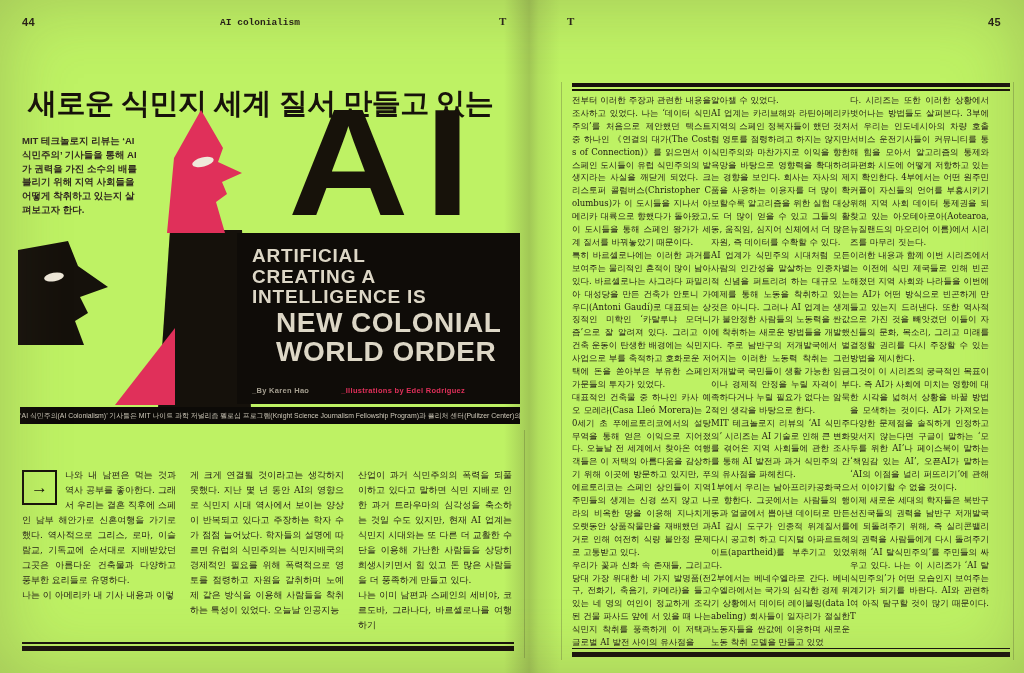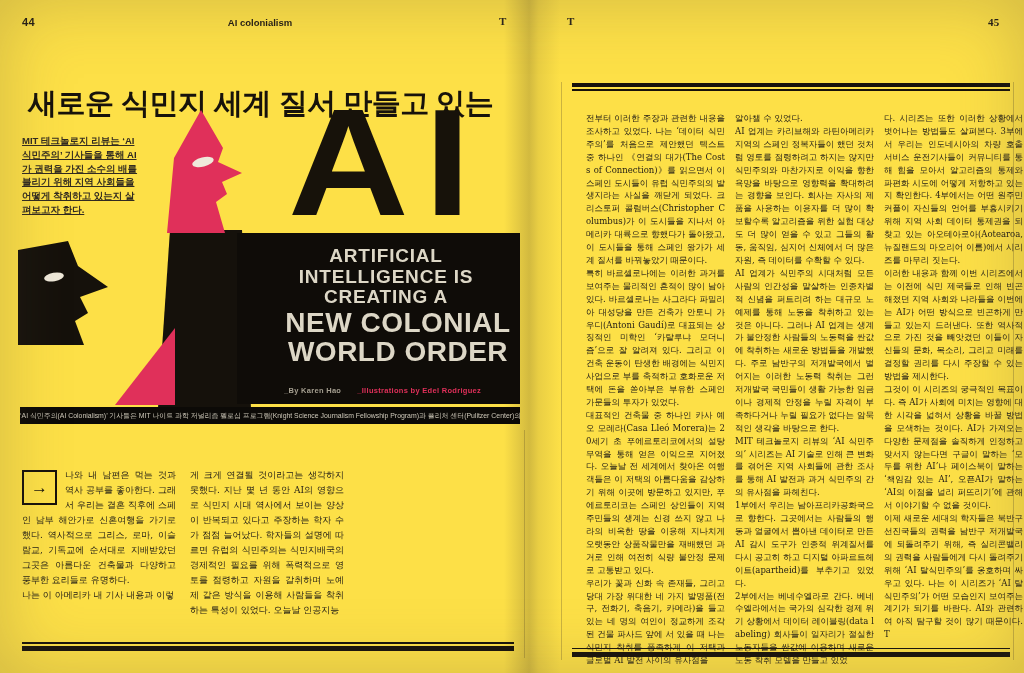--- a/index.html
+++ b/index.html
@@ -1,62 +1,62 @@
 <!DOCTYPE html>
 <html><head>
 <meta charset="utf-8">
 <style>
   html,body{margin:0;padding:0;background:#b7b0a0;}
-  .spread{position:relative;width:1024px;height:673px;background:#fde047;overflow:hidden;
+  .spread{position:relative;width:1024px;height:673px;background:#bef264;overflow:hidden;
           font-family:"Liberation Sans",sans-serif;color:#221c14;}
   .spread::after{content:"";position:absolute;inset:0;pointer-events:none;
           box-shadow:inset 0 0 70px rgba(92,80,58,.28);}
   .gutter{position:absolute;left:504px;top:0;width:56px;height:673px;pointer-events:none;
           background:linear-gradient(90deg,rgba(60,50,35,0) 0%,rgba(60,50,35,.22) 45%,rgba(60,50,35,.10) 62%,rgba(60,50,35,0) 100%);}
   .edge-line{position:absolute;width:1px;background:rgba(52,46,35,.45);}
 
   
   .pageno{position:absolute;top:16px;font-size:11px;font-weight:bold;letter-spacing:.3px;}
   .running-head{position:absolute;top:17px;left:150px;width:220px;text-align:center;
-          font-size:9.5px;font-weight:bold;}
+          font-size:9.5px;font-weight:bold;font-family:Liberation Mono, monospace;}
   .tr-logo{position:absolute;top:15px;font-size:11px;font-weight:900;
           font-family:"Liberation Serif",serif;color:#2a241a;}
 
   
   .main-title{position:absolute;left:20px;top:76px;width:506px;font-size:29px;font-weight:900;
           letter-spacing:-.5px;color:#17120b;}
   .standfirst{position:absolute;left:22px;top:134px;width:116px;font-size:9.5px;font-weight:bold;
-          line-height:13.8px;color:#322b21;text-decoration:underline;}
+          line-height:13.8px;color:#322b21;}
 
   
   .illo-svg{position:absolute;left:18px;top:100px;}
   .ai-letters{position:absolute;left:288px;top:86px;width:236px;font-size:152px;line-height:1;
           font-weight:900;letter-spacing:14px;color:#17120a;transform:scaleX(1.10);
           transform-origin:left top;}
   .head-panel{position:absolute;left:237px;top:233px;width:283px;height:171px;background:#0f0c08;
-          padding:13px 0 9px 15px;box-sizing:border-box;text-align:center;}
+          padding:13px 0 9px 15px;box-sizing:border-box;}
   .hl{display:block;font-weight:900;color:#ddd7c6;letter-spacing:.8px;}
   .hl.small{font-size:19px;line-height:20.5px;}
   .hl.big{font-size:28px;line-height:29px;letter-spacing:.5px;margin-left:24px;}
-  .bylines{position:absolute;left:15px;bottom:9px;width:260px;display:flex;gap:16px;
-          font-size:7.5px;font-weight:bold;letter-spacing:.3px;margin-left:32px;}
+  .bylines{position:absolute;left:15px;bottom:9px;width:260px;display:flex;gap:32px;
+          font-size:7.5px;font-weight:bold;letter-spacing:.3px;}
   .byline-author{color:#a59f90;}
   .byline-illustrator{color:#e0305a;}
   .credit-bar{position:absolute;left:20px;top:407px;width:500px;height:17px;background:#0c0a07;
           color:#cfc9ba;font-size:6.9px;line-height:17px;text-align:center;white-space:nowrap;
           overflow:hidden;}
 
   
   .cols{position:absolute;display:flex;}
   .cols .col{font-family:"DejaVu Serif","Liberation Serif",serif;text-align:justify;
           word-break:break-all;color:#252017;overflow:hidden;}
   .cols .col p{margin:0;}
   .left-cols{left:22px;top:468px;width:492px;gap:14px;}
   .left-cols .col{width:154px;height:172px;font-size:9px;line-height:15px;}
-  .right-cols{left:572px;top:112px;width:438px;gap:10px;margin-left:14px;}
+  .right-cols{left:572px;top:94px;width:438px;}
   .right-cols .col{width:139px;height:552px;font-size:8.5px;line-height:12.9px;}
   .drop-cap-box{float:left;width:31px;height:31px;border:2.5px solid #17120b;margin:2px 8px 3px 0;
           display:flex;align-items:center;justify-content:center;
           font-family:"Liberation Sans",sans-serif;font-size:17px;font-weight:bold;color:#17120b;}
 
   
   .rule-thick-bottom{position:absolute;height:9px;
           background:linear-gradient(#17120b 0 1.5px,transparent 1.5px 4px,#17120b 4px 9px);}
   .rule-thick-top{position:absolute;height:8px;
           background:linear-gradient(#17120b 0 4px,transparent 4px 6.5px,#17120b 6.5px 7.5px);}
@@ -88,46 +88,50 @@
     <polygon points="0,150 50,141 60,166 90,187 62,197 70,213 57,221 66,245 0,245" fill="#15110b"></polygon>
     <ellipse cx="36" cy="177" rx="10" ry="4.2" transform="rotate(-10 36 177)" fill="#efe9da"></ellipse>
 
     <polygon points="157,228 157,305 97,305" fill="#e0305a"></polygon>
   </svg>
 
   <div class="ai-letters">AI</div>
 
   <div class="head-panel">
     <span class="hl small">ARTIFICIAL</span>
+    <span class="hl small">CREATING A</span>
     <span class="hl small">INTELLIGENCE IS</span>
-    <span class="hl small">CREATING A</span>
     <span class="hl big">NEW COLONIAL</span>
     <span class="hl big">WORLD ORDER</span>
     <div class="bylines">
       <span class="byline-author">_By Karen Hao</span>
       <span class="byline-illustrator">_Illustrations by Edel Rodriguez</span>
     </div>
   </div>
 
   <div class="credit-bar">‘AI 식민주의(AI Colonialism)’ 기사들은 MIT 나이트 과학 저널리즘 펠로십 프로그램(Knight Science Journalism Fellowship Program)과 퓰리처 센터(Pulitzer Center)의 지원을 받아 작성되었음을 알려드린다.</div>
 
   <div class="cols left-cols">
     <div class="col">
       <span class="drop-cap-box">→</span>
     <p>나와 내 남편은 먹는 것과 역사 공부를 좋아한다. 그래서 우리는 결혼 직후에 스페인 남부 해안가로 신혼여행을 가기로 했다. 역사적으로 그리스, 로마, 이슬람교, 기독교에 순서대로 지배받았던 그곳은 아름다운 건축물과 다양하고 풍부한 요리들로 유명하다.</p>
         <p>나는 이 아메리카 내 기사 내용과 이렇</p>
       </div>
     <div class="col">
         <p>게 크게 연결될 것이라고는 생각하지 못했다. 지난 몇 년 동안 AI의 영향으로 식민지 시대 역사에서 보이는 양상이 반복되고 있다고 주장하는 학자 수가 점점 늘어났다. 학자들의 설명에 따르면 유럽의 식민주의는 식민지배국의 경제적인 필요를 위해 폭력적으로 영토를 점령하고 자원을 갈취하며 노예제 같은 방식을 이용해 사람들을 착취하는 특성이 있었다. 오늘날 인공지능</p>
       </div>
+    <div class="col">
+        <p>산업이 과거 식민주의의 폭력을 되풀이하고 있다고 말하면 식민 지배로 인한 과거 트라우마의 심각성을 축소하는 것일 수도 있지만, 현재 AI 업계는 식민지 시대와는 또 다른 더 교활한 수단을 이용해 가난한 사람들을 상당히 희생시키면서 힘 있고 돈 많은 사람들을 더 풍족하게 만들고 있다.</p>
+        <p>나는 이미 남편과 스페인의 세비야, 코르도바, 그라나다, 바르셀로나를 여행하기</p>
+      </div>
   </div>
   <div class="rule-thick-bottom" style="left:22px;top:642px;width:492px;"></div>
 
   <div class="tr-logo" style="left:567px;">T</div>
-  <div class="pageno" style="left:988px;font-family:Liberation Serif, serif;">45</div>
+  <div class="pageno" style="left:988px;">45</div>
 
   <div class="rule-thick-top" style="left:572px;top:83px;width:438px;"></div>
 
   <div class="cols right-cols">
     <div class="col">
         <p>전부터 이러한 주장과 관련한 내용을 조사하고 있었다. 나는 ‘데이터 식민주의’를 처음으로 제안했던 텍스트 중 하나인 《연결의 대가(The Costs of Connection)》를 읽으면서 이 스페인 도시들이 유럽 식민주의의 발생지라는 사실을 깨닫게 되었다. 크리스토퍼 콜럼버스(Christopher Columbus)가 이 도시들을 지나서 아메리카 대륙으로 향했다가 돌아왔고, 이 도시들을 통해 스페인 왕가가 세계 질서를 바꿔놓았기 때문이다.</p>
         <p>특히 바르셀로나에는 이러한 과거를 보여주는 물리적인 흔적이 많이 남아 있다. 바르셀로나는 사그라다 파밀리아 대성당을 만든 건축가 안토니 가우디(Antoni Gaudí)로 대표되는 상징적인 미학인 ‘카탈루냐 모더니즘’으로 잘 알려져 있다. 그리고 이 건축 운동이 탄생한 배경에는 식민지 사업으로 부를 축적하고 호화로운 저택에 돈을 쏟아부은 부유한 스페인 가문들의 투자가 있었다.</p>
         <p>대표적인 건축물 중 하나인 카사 예오 모레라(Casa Lleó Morera)는 20세기 초 푸에르토리코에서의 설탕 무역을 통해 얻은 이익으로 지어졌다. 오늘날 전 세계에서 찾아온 여행객들은 이 저택의 아름다움을 감상하기 위해 이곳에 방문하고 있지만, 푸에르토리코는 스페인 상인들이 지역 주민들의 생계는 신경 쓰지 않고 나라의 비옥한 땅을 이용해 지나치게 오랫동안 상품작물만을 재배했던 과거로 인해 여전히 식량 불안정 문제로 고통받고 있다.</p>
         <p>우리가 꽃과 신화 속 존재들, 그리고 당대 가장 위대한 네 가지 발명품(전구, 전화기, 축음기, 카메라)을 들고 있는 네 명의 여인이 정교하게 조각된 건물 파사드 앞에 서 있을 때 나는 식민지 착취를 풍족하게 이 저택과 글로벌 AI 발전 사이의 유사점을</p>
       </div>
@@ -136,18 +140,18 @@
         <p>AI 업계는 카리브해와 라틴아메리카 지역의 스페인 정복자들이 했던 것처럼 영토를 점령하려고 하지는 않지만 식민주의와 마찬가지로 이익을 향한 욕망을 바탕으로 영향력을 확대하려는 경향을 보인다. 회사는 자사의 제품을 사용하는 이용자를 더 많이 확보할수록 알고리즘을 위한 실험 대상도 더 많이 얻을 수 있고 그들의 활동, 움직임, 심지어 신체에서 더 많은 자원, 즉 데이터를 수확할 수 있다.</p>
         <p>AI 업계가 식민주의 시대처럼 모든 사람의 인간성을 말살하는 인종차별적 신념을 퍼트리려 하는 대규모 노예제를 통해 노동을 착취하고 있는 것은 아니다. 그러나 AI 업계는 생계가 불안정한 사람들의 노동력을 싼값에 착취하는 새로운 방법들을 개발했다. 주로 남반구의 저개발국에서 벌어지는 이러한 노동력 착취는 그런 저개발국 국민들이 생활 가능한 임금이나 경제적 안정을 누릴 자격이 부족하다거나 누릴 필요가 없다는 암묵적인 생각을 바탕으로 한다.</p>
         <p>MIT 테크놀로지 리뷰의 ‘AI 식민주의’ 시리즈는 AI 기술로 인해 큰 변화를 겪어온 지역 사회들에 관한 조사를 통해 AI 발전과 과거 식민주의 간의 유사점을 파헤친다.</p>
         <p>1부에서 우리는 남아프리카공화국으로 향한다. 그곳에서는 사람들의 행동과 얼굴에서 뽑아낸 데이터로 만든 AI 감시 도구가 인종적 위계질서를 다시 공고히 하고 디지털 아파르트헤이트(apartheid)를 부추기고 있었다.</p>
         <p>2부에서는 베네수엘라로 간다. 베네수엘라에서는 국가의 심각한 경제 위기 상황에서 데이터 레이블링(data labeling) 회사들이 일자리가 절실한 노동자들을 싼값에 이용하며 새로운 노동 착취 모델을 만들고 있었</p>
       </div>
     <div class="col">
         <p>다. 시리즈는 또한 이러한 상황에서 벗어나는 방법들도 살펴본다. 3부에서 우리는 인도네시아의 차량 호출 서비스 운전기사들이 커뮤니티를 통해 힘을 모아서 알고리즘의 통제와 파편화 시도에 어떻게 저항하고 있는지 확인한다. 4부에서는 어떤 원주민 커플이 자신들의 언어를 부흥시키기 위해 지역 사회 데이터 통제권을 되찾고 있는 아오테아로아(Aotearoa, 뉴질랜드의 마오리어 이름)에서 시리즈를 마무리 짓는다.</p>
         <p>이러한 내용과 함께 이번 시리즈에서는 이전에 식민 제국들로 인해 빈곤해졌던 지역 사회와 나라들을 이번에는 AI가 어떤 방식으로 빈곤하게 만들고 있는지 드러낸다. 또한 역사적으로 가진 것을 빼앗겼던 이들이 자신들의 문화, 목소리, 그리고 미래를 결정할 권리를 다시 주장할 수 있는 방법을 제시한다.</p>
         <p>그것이 이 시리즈의 궁극적인 목표이다. 즉 AI가 사회에 미치는 영향에 대한 시각을 넓혀서 상황을 바꿀 방법을 모색하는 것이다. AI가 가져오는 다양한 문제점을 솔직하게 인정하고 맞서지 않는다면 구글이 말하는 ‘모두를 위한 AI’나 페이스북이 말하는 ‘책임감 있는 AI’, 오픈AI가 말하는 ‘AI의 이점을 널리 퍼뜨리기’에 관해서 이야기할 수 없을 것이다.</p>
-        <p>이제 새로운 세대의 학자들은 북반구 선진국들의 권력을 남반구 저개발국에 되돌려주기 위해, 즉 실리콘밸리의 권력을 사람들에게 다시 돌려주기 위해 ‘AI 탈식민주의’를 옹호하며 싸우고 있다. 나는 이 시리즈가 ‘AI 탈식민주의’가 어떤 모습인지 보여주는 계기가 되기를 바란다. AI와 관련하여 아직 탐구할 것이 많기 때문이다. T</p>
+        <p>이제 새로운 세대의 학자들은 북반구 선진국들의 권력을 남반구 저개발국에 되돌려주기 위해, 즉 실리콘밸리의 권력을 사람들에게 다시 돌려주기 위해 ‘AI 탈식민주의’를 주민들의 싸우고 있다. 나는 이 시리즈가 ‘AI 탈식민주의’가 어떤 모습인지 보여주는 계기가 되기를 바란다. AI와 관련하여 아직 탐구할 것이 많기 때문이다. T</p>
       </div>
   </div>
   <div class="rule-thick-bottom" style="left:572px;top:648px;width:438px;"></div>
 
 </div>
 
 </body></html>

